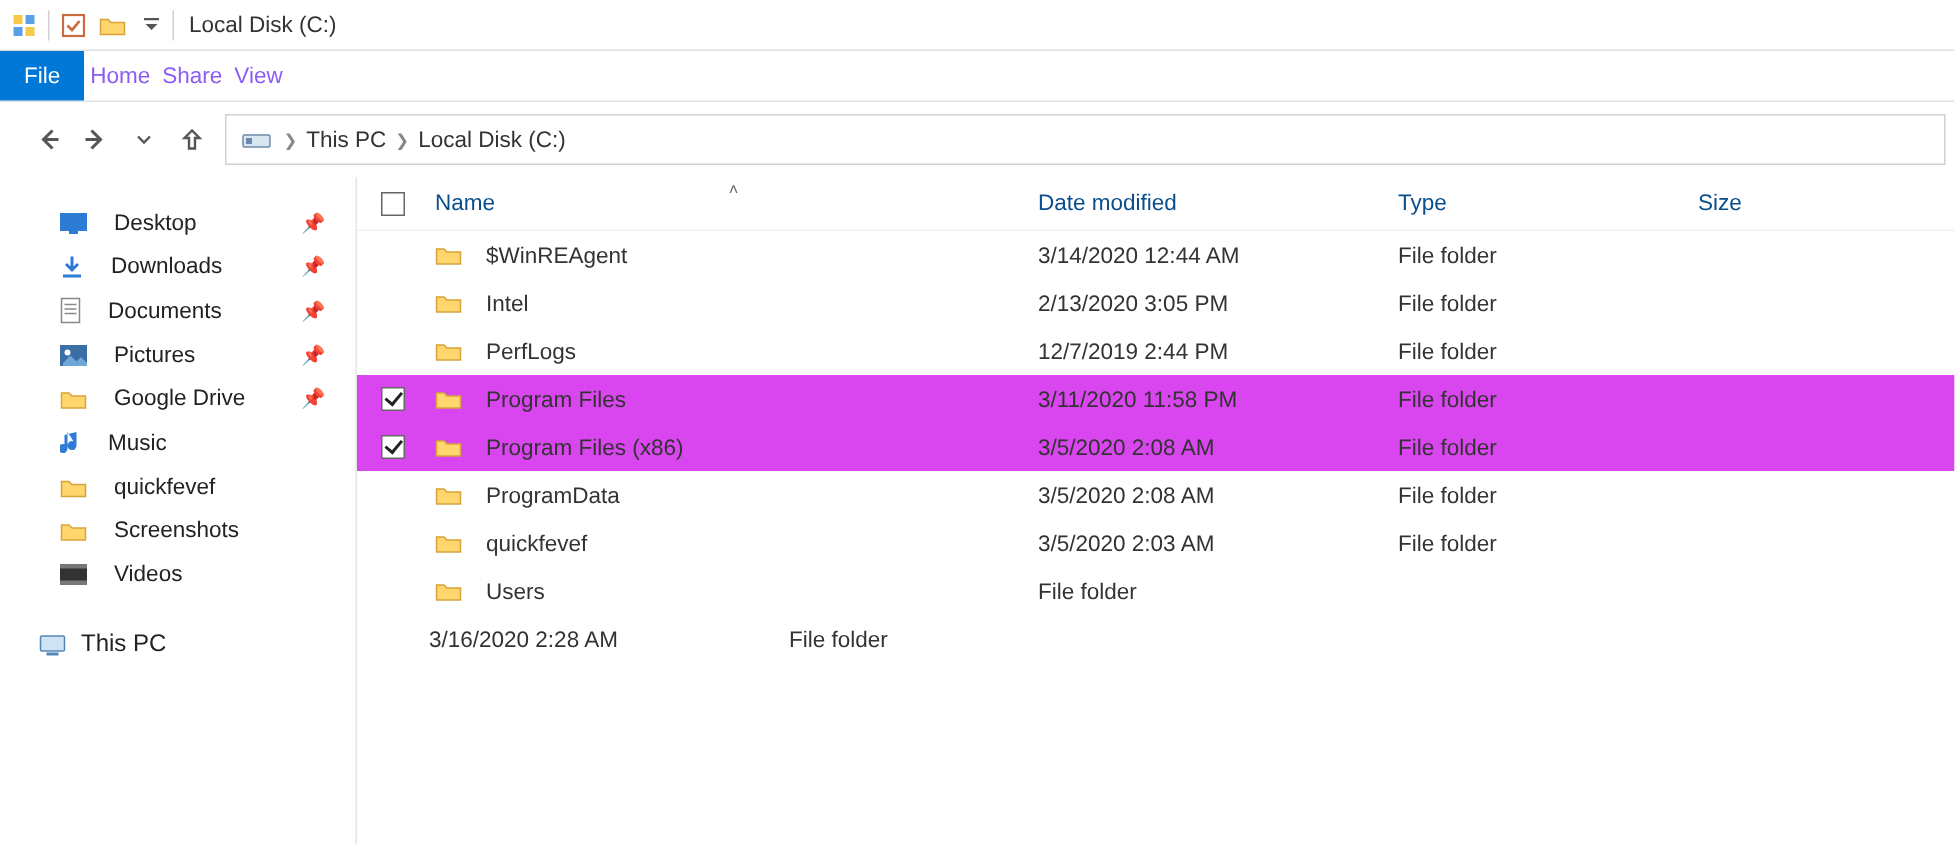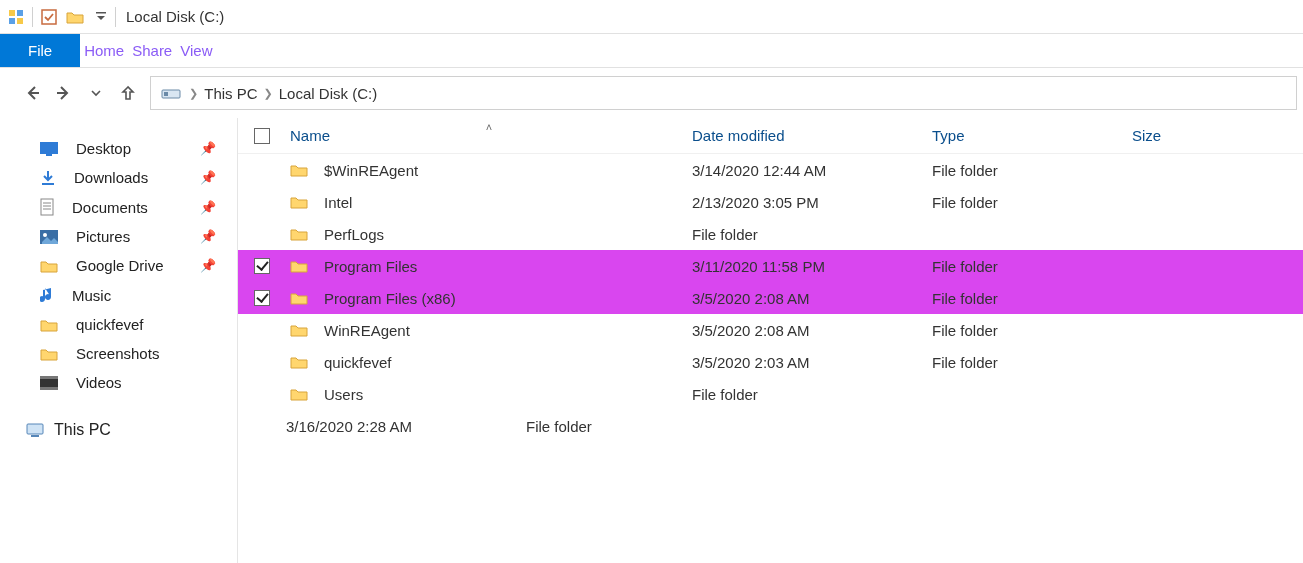--- a/index.html
+++ b/index.html
@@ -8,21 +8,21 @@
   
   .titlebar { display: flex; align-items: center; height: 34px; border-bottom: 1px solid #e1e1e1; padding-left: 4px; }
   .titlebar .qat { display: flex; align-items: center; gap: 2px; }
   .titlebar .qatbtn { width: 24px; height: 24px; display: flex; align-items: center; justify-content: center; }
   .titlebar .sep { width:1px; height:20px; background:#d0d0d0; margin:0 2px; }
   .titlebar .title { margin-left: 8px; font-size: 15px; color:#333; }
 
   
   .ribbon { display: flex; align-items: stretch; height: 34px; border-bottom: 1px solid #e1e1e1; }
   .ribbon .tab { padding: 0 4px; display:flex; align-items:center; font-size:15px; color:#8b5cf6; cursor:default; }
-  .ribbon .tab.file { background:#0078d7; color:#fff; padding:0 28px; }
+  .ribbon .tab.file { background:#0078d7; color:#fff; padding:0 16px; }
 
   
   .navrow { display:flex; align-items:center; height:50px; padding:0 6px; gap:10px; }
   .navbtns { display:flex; align-items:center; gap:8px; padding-left:14px; }
   .navbtn { width:24px; height:24px; display:flex; align-items:center; justify-content:center; color:#555; }
   .addressbar { flex:1; height:34px; border:1px solid #d0d0d0; display:flex; align-items:center; padding:0 10px; gap:6px; font-size:15px; color:#333; }
   .crumb { display:flex; align-items:center; gap:8px; }
   .chev { color:#888; font-size:11px; }
 
   
@@ -303,20 +303,21 @@
             <span class="cb"></span>
           </div>
           <div class="col-name">
             <span class="foldericon">
               <svg width="18" height="14">
                 <path d="M1 3 h5 l2 2 h9 v8 h-16 z" fill="#ffd66e" stroke="#d8a43a"></path>
               </svg>
             </span>
             <span>PerfLogs</span>
           </div>
+          <div class="col-date">12/7/2019 2:44 PM</div>
           <div class="col-type">File folder</div>
           <div class="col-size"></div>
         </div>
         <div class="filerow selected">
           <div class="col-check">
             <span class="cb checked"></span>
           </div>
           <div class="col-name">
             <span class="foldericon">
               <svg width="18" height="14">
@@ -348,21 +349,21 @@
         <div class="filerow">
           <div class="col-check">
             <span class="cb"></span>
           </div>
           <div class="col-name">
             <span class="foldericon">
               <svg width="18" height="14">
                 <path d="M1 3 h5 l2 2 h9 v8 h-16 z" fill="#ffd66e" stroke="#d8a43a"></path>
               </svg>
             </span>
-            <span>WinREAgent</span>
+            <span>ProgramData</span>
           </div>
           <div class="col-date">3/5/2020 2:08 AM</div>
           <div class="col-type">File folder</div>
           <div class="col-size"></div>
         </div>
         <div class="filerow">
           <div class="col-check">
             <span class="cb"></span>
           </div>
           <div class="col-name">

